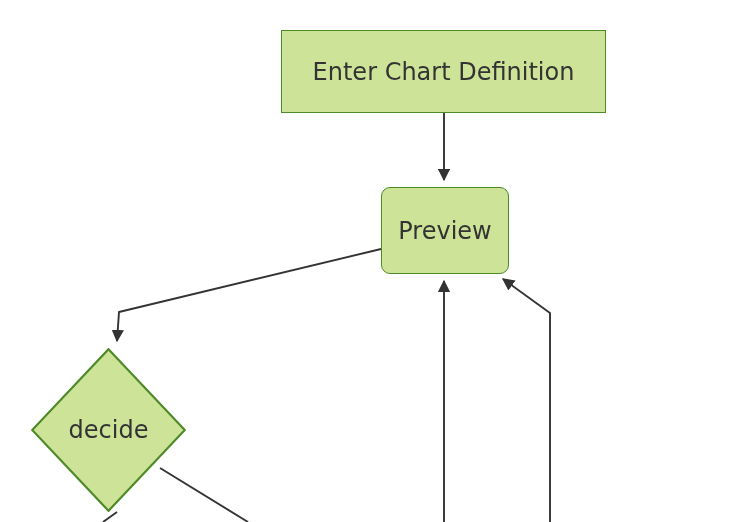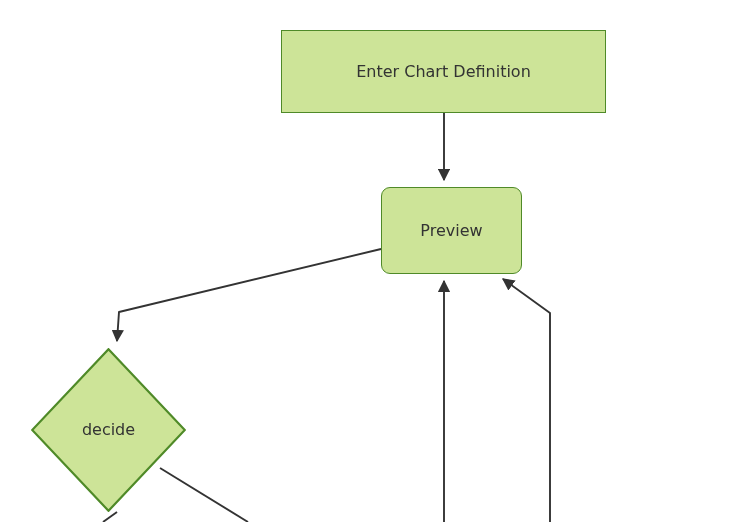--- a/index.html
+++ b/index.html
@@ -26,21 +26,21 @@
     height: 522px;
   }
   .node {
     position: absolute;
     box-sizing: border-box;
     display: flex;
     align-items: center;
     justify-content: center;
   }
   .node-label {
-    font-size: 16px;
+    font-size: 24px;
     line-height: 1;
     color: #333333;
     white-space: nowrap;
     text-align: center;
     font-family: "DejaVu Sans", "Liberation Sans", sans-serif;
   }
   
   .shape-rect {
     background: #cde498;
     border: 1.6px solid #4f8a28;
@@ -96,21 +96,21 @@
 
     <path d="M 117 512 L 103 522" fill="none" stroke="#333333" stroke-width="1.9"></path>
 
     <path d="M 160 468 L 248 522" fill="none" stroke="#333333" stroke-width="1.9"></path>
   </svg>
 
   <div class="node shape-rect" style="left:281px; top:30px; width:325px; height:83px;">
     <span class="node-label">Enter Chart Definition</span>
   </div>
 
-  <div class="node shape-round" style="left:381px; top:187px; width:141px; height:87px;">
+  <div class="node shape-round" style="left:381px; top:187px; width:128px; height:87px;">
     <span class="node-label">Preview</span>
   </div>
 
   <div class="node shape-diamond" style="left:31px; top:348px; width:155px; height:164px;">
     <svg class="diamond-body" viewBox="0 0 155 164" preserveAspectRatio="none" xmlns="http://www.w3.org/2000/svg">
       <polygon points="77.5,1.2 153.8,82 77.5,162.8 1.2,82" fill="#cde498" stroke="#4f8a28" stroke-width="2.2"></polygon>
     </svg>
     <div class="diamond-label-wrap">
       <span class="node-label">decide</span>
     </div>

